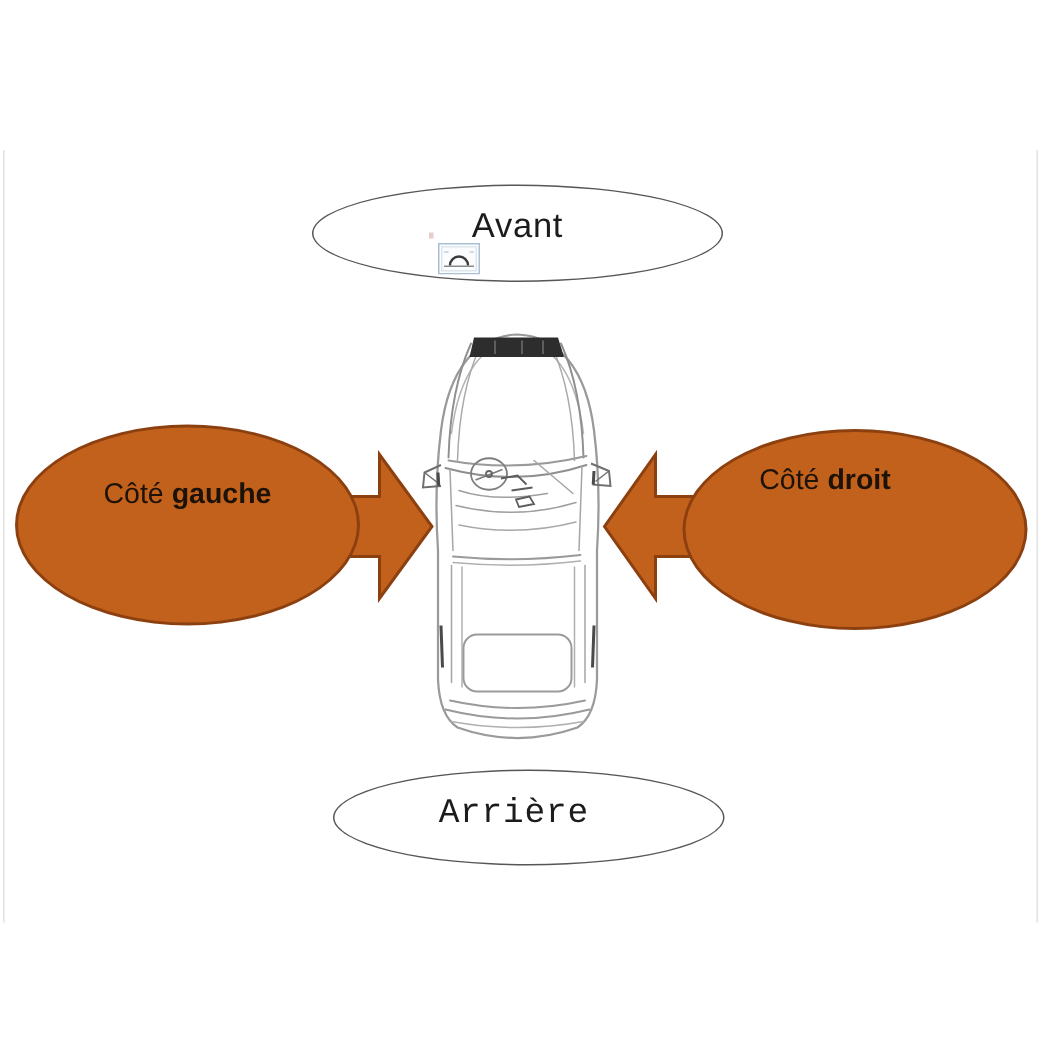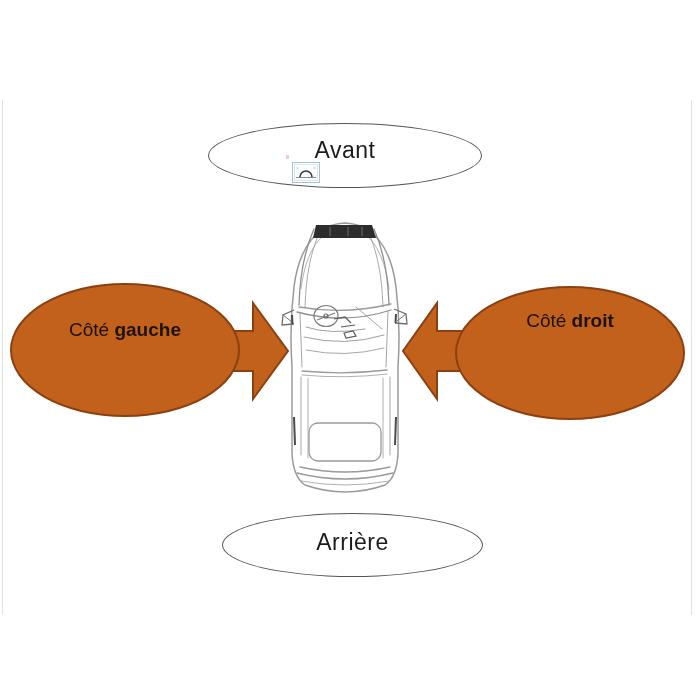--- a/index.html
+++ b/index.html
@@ -41,37 +41,37 @@
   <div class="artifact"></div>
   <svg class="img-icon" width="28" height="21" viewBox="0 0 28 21">
     <rect x="0.5" y="0.5" width="27" height="20" fill="#fbfcfd" stroke="#a9bfd4" stroke-width="1"></rect>
     <rect x="2.5" y="2.5" width="23" height="16" fill="none" stroke="#dde6ee" stroke-width="1"></rect>
     <path d="M 8,15 A 6,6 0 0 1 20,15" fill="none" stroke="#3a3a3a" stroke-width="1.6"></path>
     <path d="M 4,15.5 L 24,15.5" stroke="#8a8a8a" stroke-width="1" fill="none"></path>
     <path d="M 4,6 L 7,6 M 21,6 L 24,6" stroke="#c4cfda" stroke-width="1" fill="none"></path>
   </svg>
 
   <div class="white-ellipse" style="left:222px;top:513px;width:261px;height:64px;"></div>
-  <div class="plain-label" style="left:222px;top:531px;width:261px;">Arrière</div>
+  <div class="plain-label" style="left:212px;top:531px;width:261px;font-family:Liberation Mono, monospace;">Arrière</div>
 
   <svg class="arrow-svg" style="left:220px;top:300px;" width="72" height="102" viewBox="0 0 72 102">
     <polygon points="2,31 33,31 33,3 68,51 33,99 33,71 2,71" fill="#c2611c" stroke="#8c4010" stroke-width="2" stroke-linejoin="miter"></polygon>
   </svg>
 
   <svg class="arrow-svg" style="left:401px;top:300px;" width="74" height="102" viewBox="0 0 74 102">
     <polygon points="72,31 36,31 36,3 2,51 36,99 36,71 72,71" fill="#c2611c" stroke="#8c4010" stroke-width="2" stroke-linejoin="miter"></polygon>
   </svg>
 
   <div class="orange-ellipse" style="left:10px;top:283px;"></div>
   <div class="bubble-text" style="left:10px;top:316px;line-height:27px;">
     <div><span>Côté </span><b>gauche</b></div>
   </div>
 
   <div class="orange-ellipse" style="left:455px;top:286px;"></div>
-  <div class="bubble-text" style="left:455px;top:306px;line-height:30px;">
+  <div class="bubble-text" style="left:435px;top:306px;line-height:30px;">
     <div><span>Côté </span><b>droit</b></div>
   </div>
 
   <svg class="car-svg" width="150" height="285" viewBox="0 0 150 285">
     <g fill="none" stroke="#9a9a9a" stroke-width="1.3" stroke-linecap="round">
 
       <path d="M 75,8 C 47,9 29,32 24,72 C 21,96 20,122 22,152 L 22,238
                Q 23,262 35,270 Q 55,277 75,277 Q 95,277 115,270 Q 127,262 128,238
                L 128,152 C 130,122 129,96 126,72 C 121,32 103,9 75,8 Z" stroke-width="1.5"></path>
 

